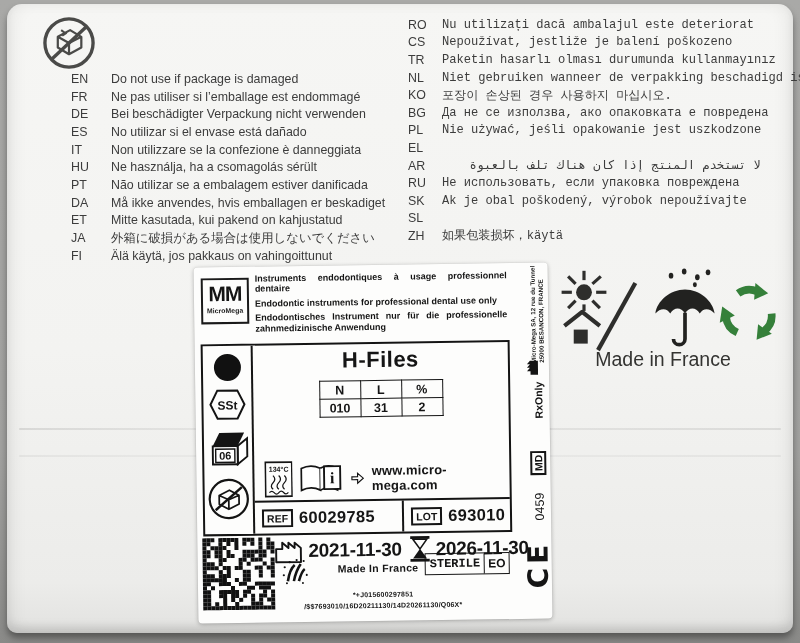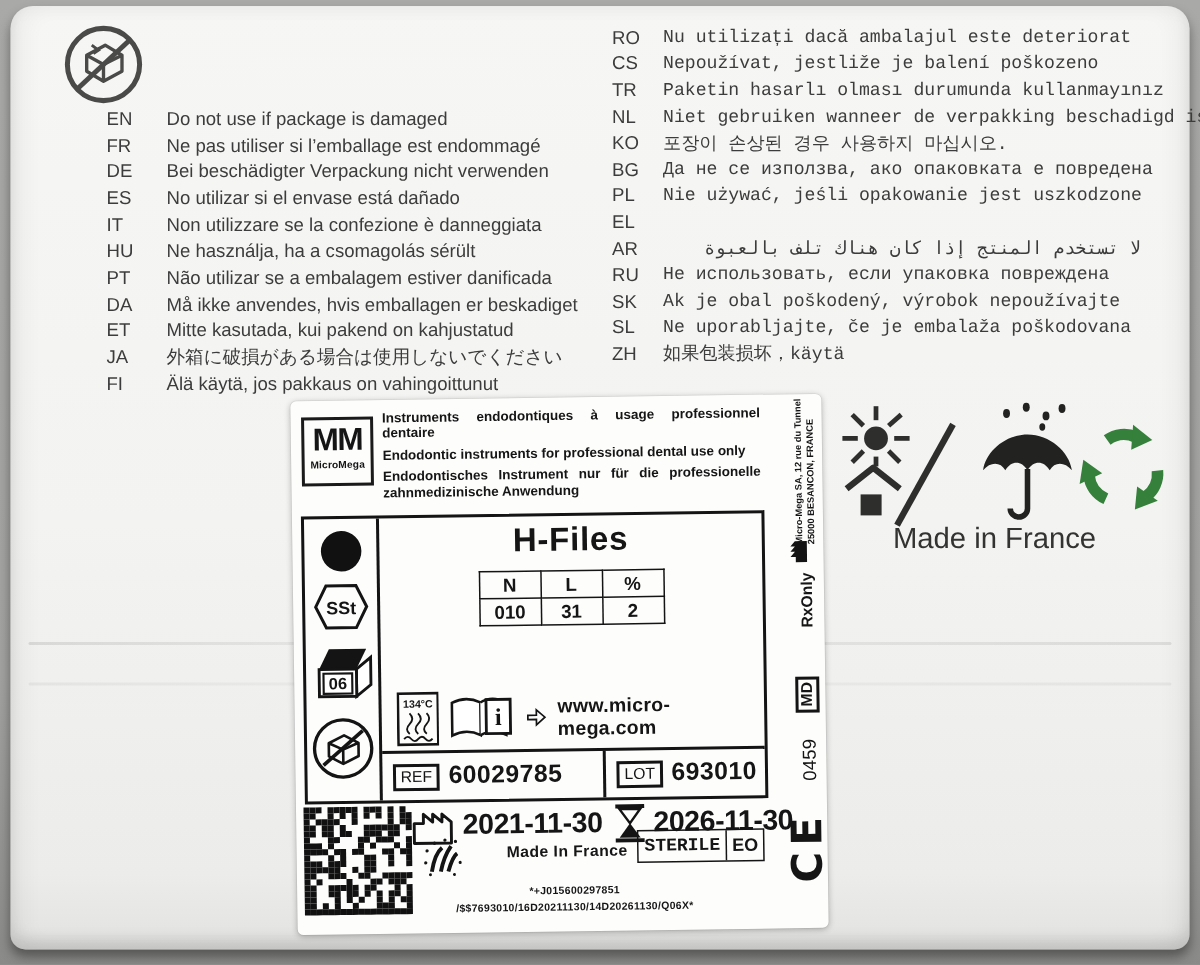--- a/index.html
+++ b/index.html
@@ -59,21 +59,21 @@
   .contentcol{flex:1;position:relative;}
   .product-title{margin-top:3px;text-align:center;font-size:22px;font-weight:bold;letter-spacing:.5px;}
   table.mini{border-collapse:collapse;margin:7px auto 0 auto;}
   table.mini th,table.mini td{border:1.6px solid #141414;width:40px;height:17px;text-align:center;
            font-size:12.5px;font-weight:bold;padding:0;}
   .wwwrow{position:absolute;left:10px;top:115px;right:4px;display:flex;align-items:center;gap:7px;}
   .www{font-size:13px;font-weight:bold;letter-spacing:.2px;}
   .refrow{position:absolute;left:0;right:0;bottom:0;height:31px;border-top:2px solid #141414;display:flex;}
   .refcell{flex:1.42;border-right:2px solid #141414;display:flex;align-items:center;gap:6px;padding-left:7px;}
   .lotcell{flex:1;display:flex;align-items:center;gap:6px;padding-left:7px;}
-  .fieldbox{border:2px solid #141414;font-size:10.5px;font-weight:normal;padding:0 3px;line-height:14px;}
+  .fieldbox{border:2px solid #141414;font-size:10.5px;font-weight:bold;padding:0 3px;line-height:14px;}
   .fieldval{font-size:16.5px;font-weight:bold;letter-spacing:.3px;}
 
   
   .vtext{writing-mode:vertical-rl;transform:rotate(180deg);white-space:nowrap;}
   .addr{position:absolute;right:3px;top:3px;display:flex;}
   .addr .vtext{font-size:6.2px;font-weight:bold;line-height:8px;}
   .factory-strip{position:absolute;right:9px;top:97px;transform:rotate(-90deg);}
   .rx{position:absolute;right:5px;top:119px;font-size:10.5px;font-weight:bold;}
   .mdbox{position:absolute;right:4px;top:188px;border:2px solid #141414;font-size:10.5px;
          font-weight:bold;padding:2px 0;}
@@ -199,21 +199,20 @@
         <div class="lang-row">
         <span class="lang-code">RU</span>
         <span class="lang-text">Не использовать, если упаковка повреждена</span>
       </div>
         <div class="lang-row">
         <span class="lang-code">SK</span>
         <span class="lang-text">Ak je obal poškodený, výrobok nepoužívajte</span>
       </div>
         <div class="lang-row">
         <span class="lang-code">SL</span>
-        <span class="lang-text">Ne uporabljajte, če je embalaža poškodovana</span>
       </div>
         <div class="lang-row">
         <span class="lang-code">ZH</span>
         <span class="lang-text">如果包装损坏，käytä</span>
       </div>
       </div>
 
     <svg class="sym-sun" width="84" height="84" viewBox="0 0 90 90">
       <g stroke="#2e2e2c" stroke-width="3.4" fill="none">
         <line x1="30" y1="13" x2="30" y2="3"></line>

